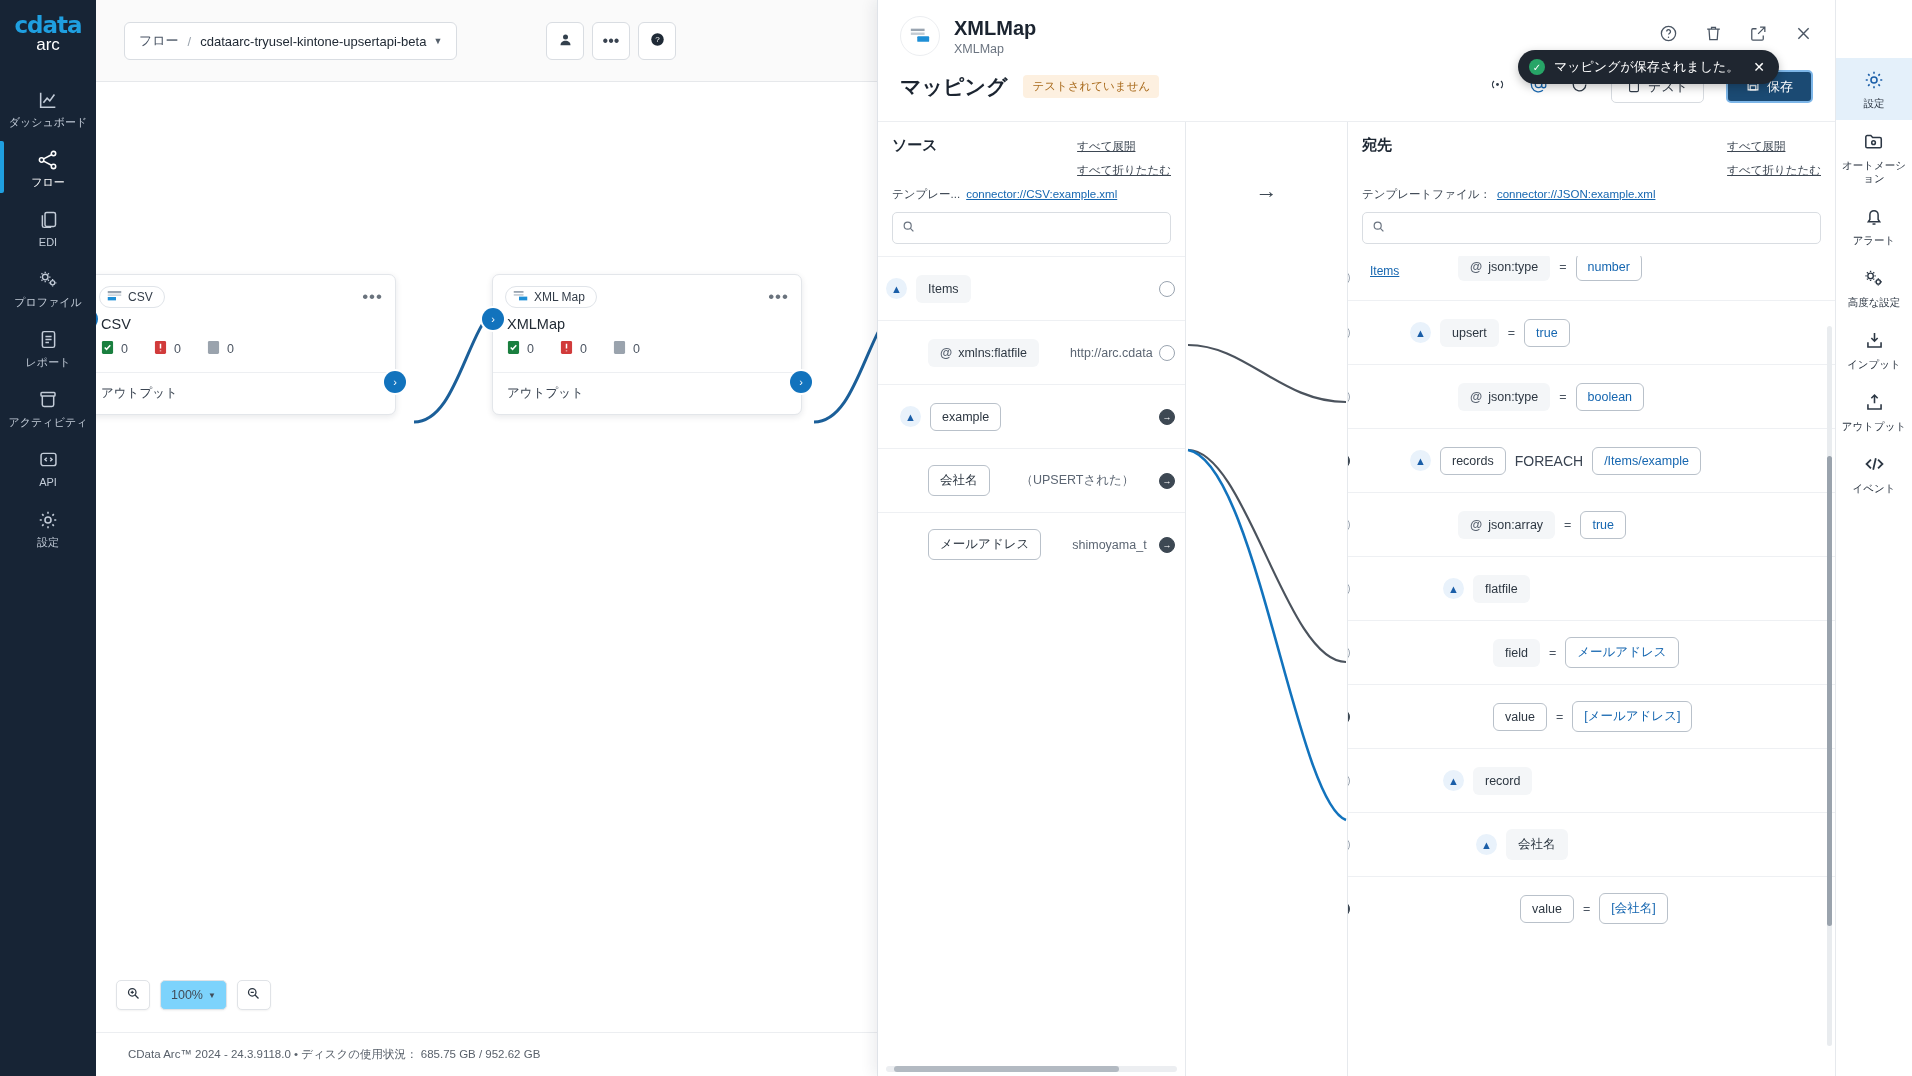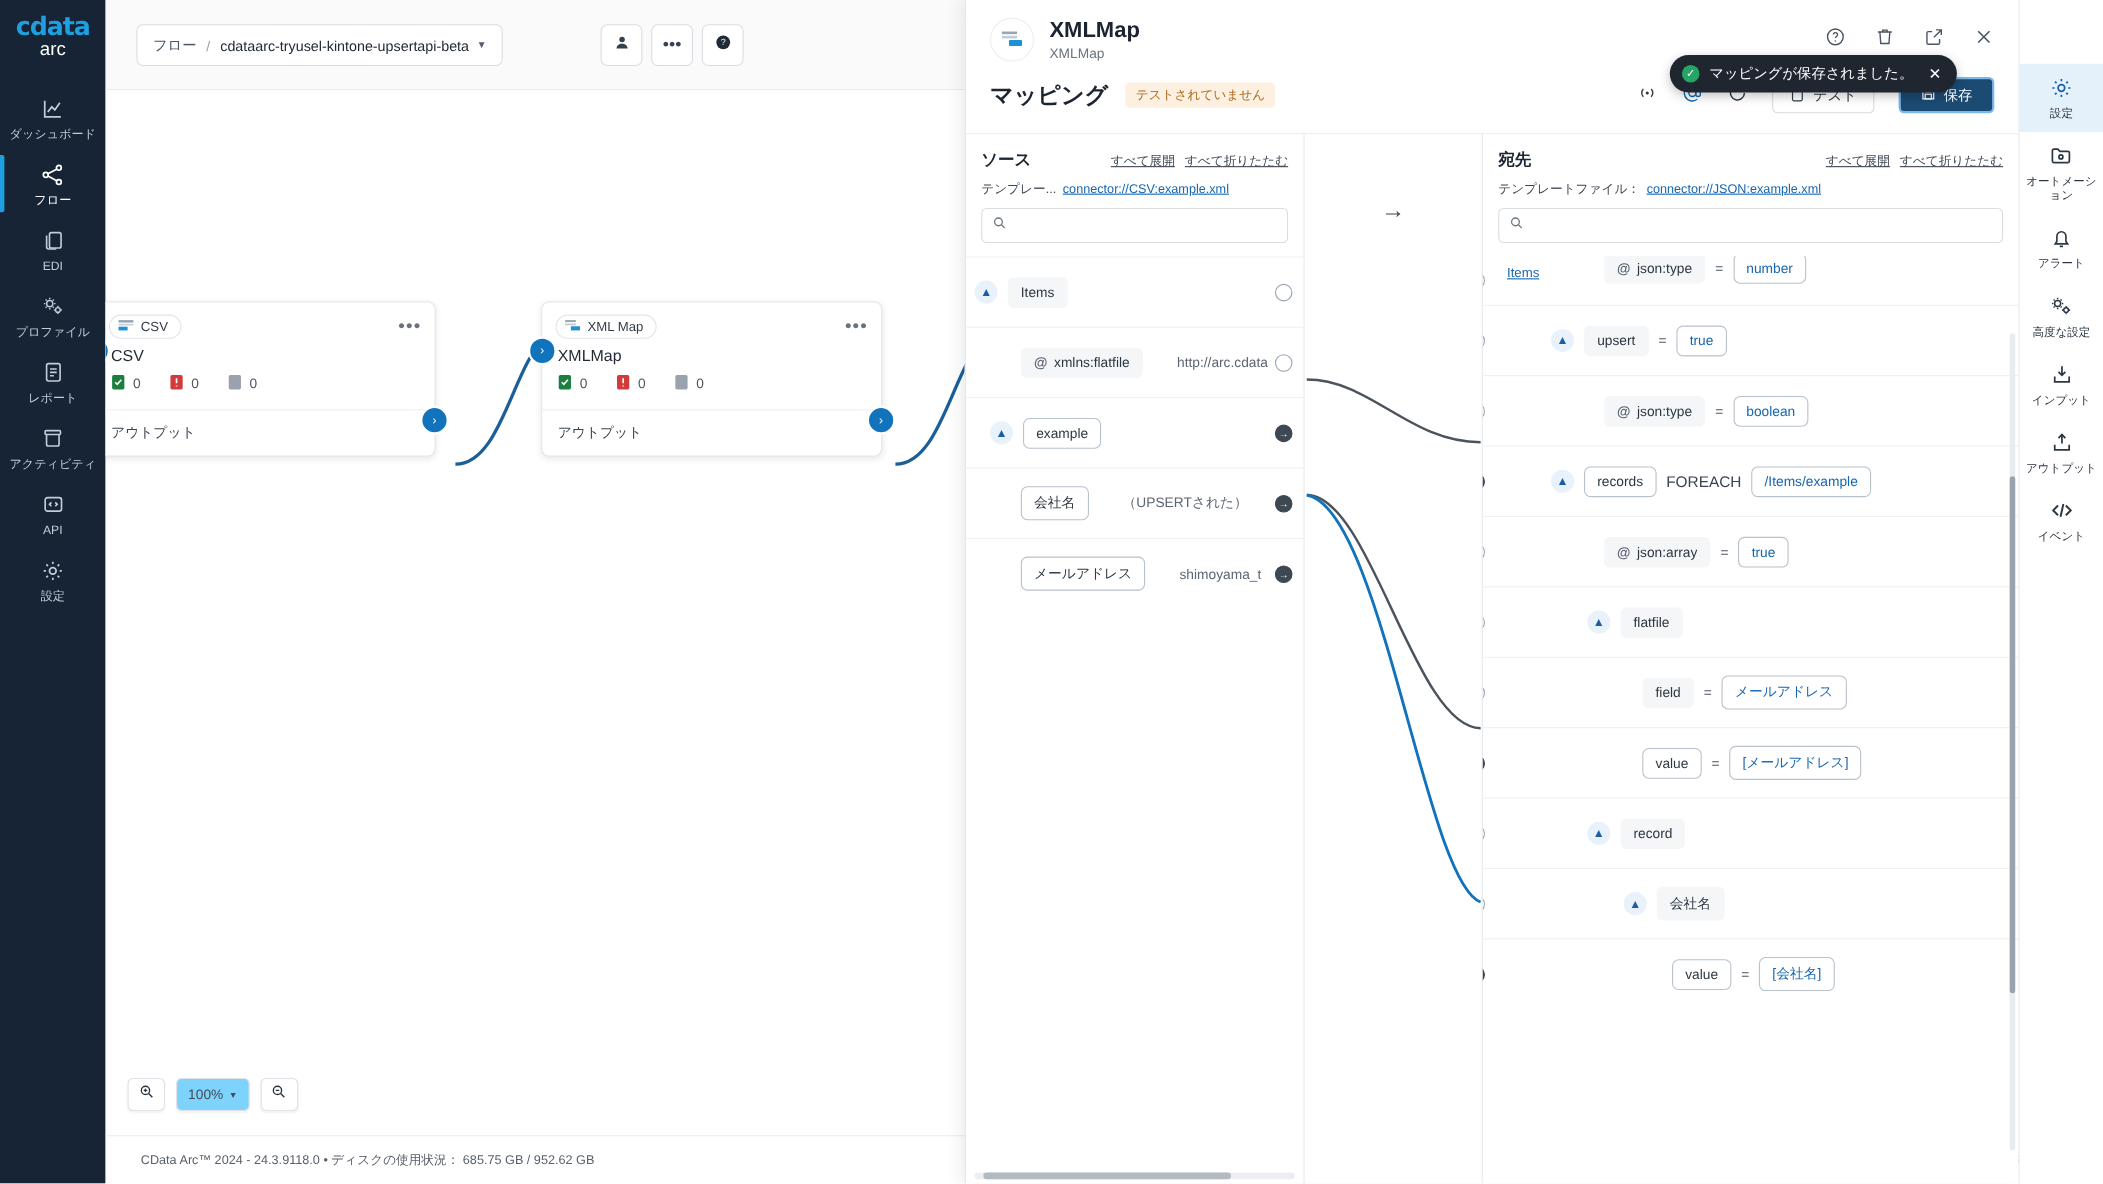--- a/index.html
+++ b/index.html
@@ -158,21 +158,21 @@
   }
 
   .cols { display: flex; flex: 1; min-height: 0; border-top: 1px solid #eceef1; }
   .col-src { width: 308px; border-right: 1px solid #e6e9ed; display: flex; flex-direction: column; }
   .col-mid { width: 162px; border-right: 1px solid #e6e9ed; position: relative; }
   .col-dst { flex: 1; display: flex; flex-direction: column; position: relative; }
 
   .col-head { padding: 14px 14px 10px; }
   .col-head-row { display: flex; align-items: baseline; }
   .col-h-title { font-size: 15px; color: #1d2733; font-weight: 600; }
-  .expand-links { margin-left: auto; display: flex; gap: 9px; }
+  .expand-links { margin-left: auto; display: flex; gap: 9px; flex-direction: column; }
   .elink { font-size: 11.5px; color: #3d4753; text-decoration: underline; cursor: pointer; }
   .tmpl-row { display: flex; align-items: baseline; margin-top: 9px; gap: 6px; }
   .tmpl-label { font-size: 11.5px; color: #3d4753; white-space: nowrap; }
   .tmpl-link { font-size: 11.5px; color: #1566b0; text-decoration: underline; cursor: pointer; white-space: nowrap; }
 
   .col-search { padding: 0 14px 12px; }
   .sfield {
     height: 32px; border: 1px solid #d9dde2; border-radius: 5px; display: flex;
     align-items: center; padding: 0 9px; background: #fff;
   }

